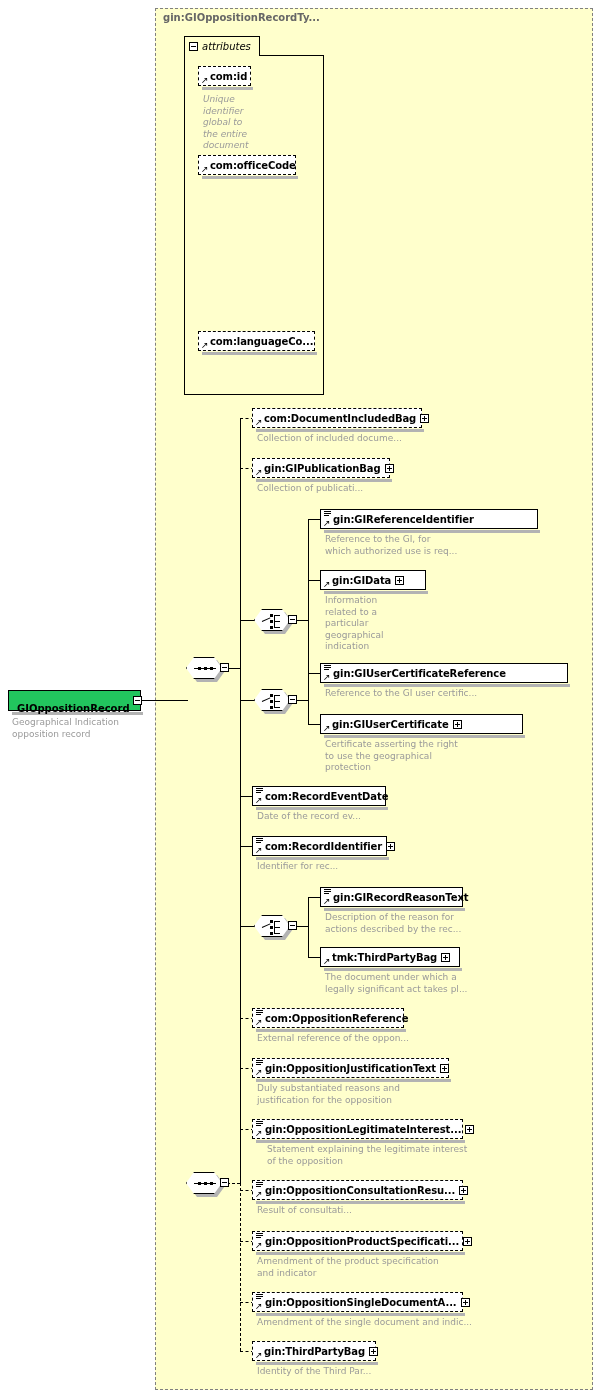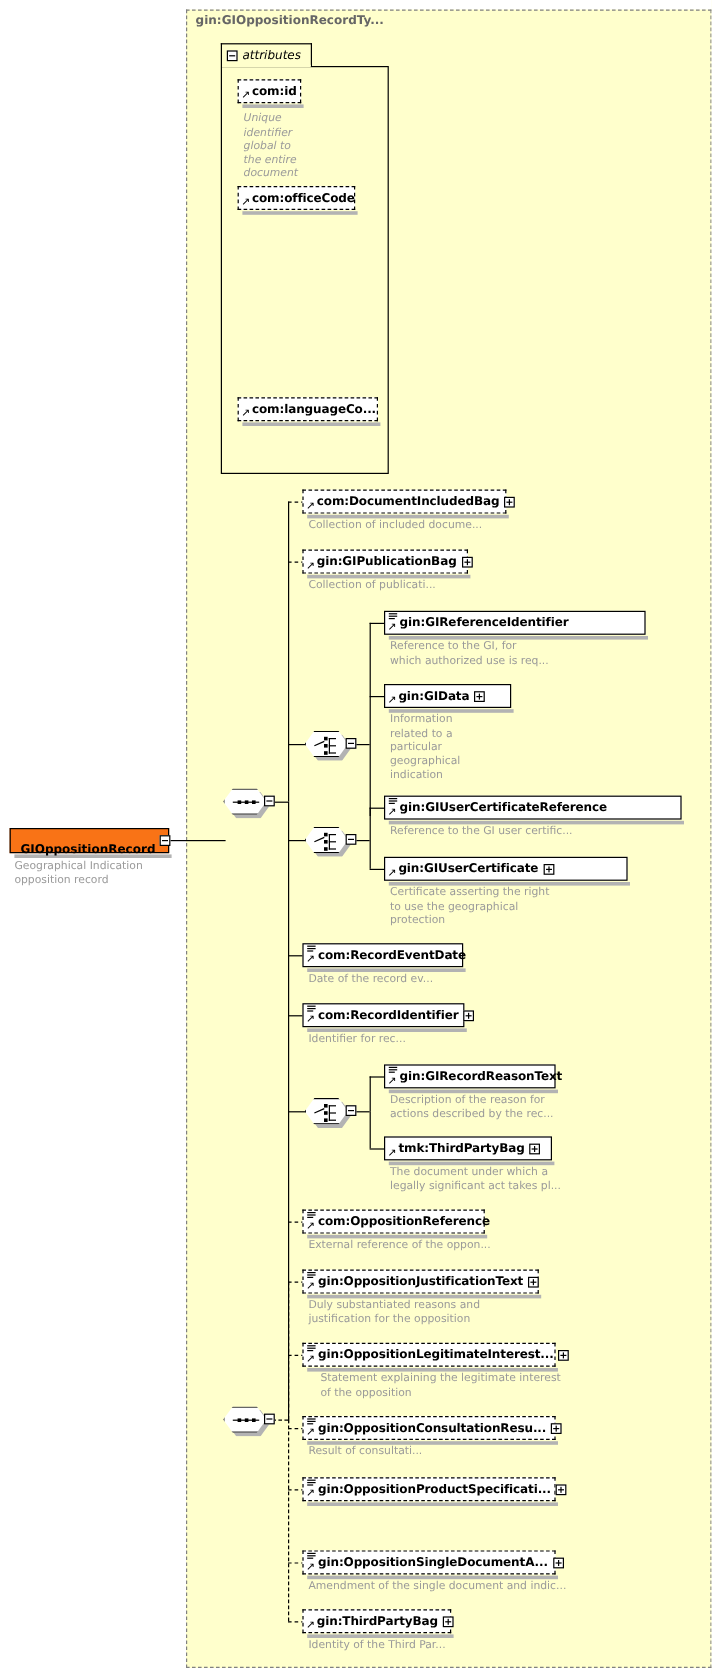--- a/index.html
+++ b/index.html
@@ -152,21 +152,21 @@
 
   
   .ln{position:absolute;background:transparent;z-index:1;}
   .ln.h{border-top:1px solid #000;height:0;}
   .ln.v{border-left:1px solid #000;width:0;}
   .ln.hd{border-top:1px dashed #000;height:0;}
   .ln.vd{border-left:1px dashed #000;width:0;}
 
   
   .root-node{
-    position:absolute;background:#f97316;border:1px solid #000;
+    position:absolute;background:#22c55e;border:1px solid #000;
     height:21px;display:flex;align-items:center;padding:16px 4px 0 8px;
     box-sizing:border-box;z-index:6;
   }
   .root-node::after{
     content:"";position:absolute;left:3px;top:21px;width:100%;height:3px;background:#b3b3b3;z-index:-1;
   }
   .root-label{font-size:10px;font-weight:bold;color:#000;}
 </style>
 </head>
 <body>
@@ -465,20 +465,22 @@
   <div class="node optional" style="left:252px;top:1231px;width:211px;">
     <span class="doc-icon">
         <i></i>
         <i></i>
         <i></i>
       </span>
     <span class="arrow-icon">↗</span>
     <span class="node-label node-text">gin:OppositionProductSpecificati...</span>
     <span class="toggle plus"></span>
   </div>
+  <div class="anno" style="left:257px;top:1256px;">Amendment of the product specification
+and indicator</div>
 
   <div class="ln hd" style="left:240px;top:1302px;width:14px;"></div>
   <div class="node optional" style="left:252px;top:1292px;width:211px;">
     <span class="doc-icon">
         <i></i>
         <i></i>
         <i></i>
       </span>
     <span class="arrow-icon">↗</span>
     <span class="node-label node-text">gin:OppositionSingleDocumentA...</span>

